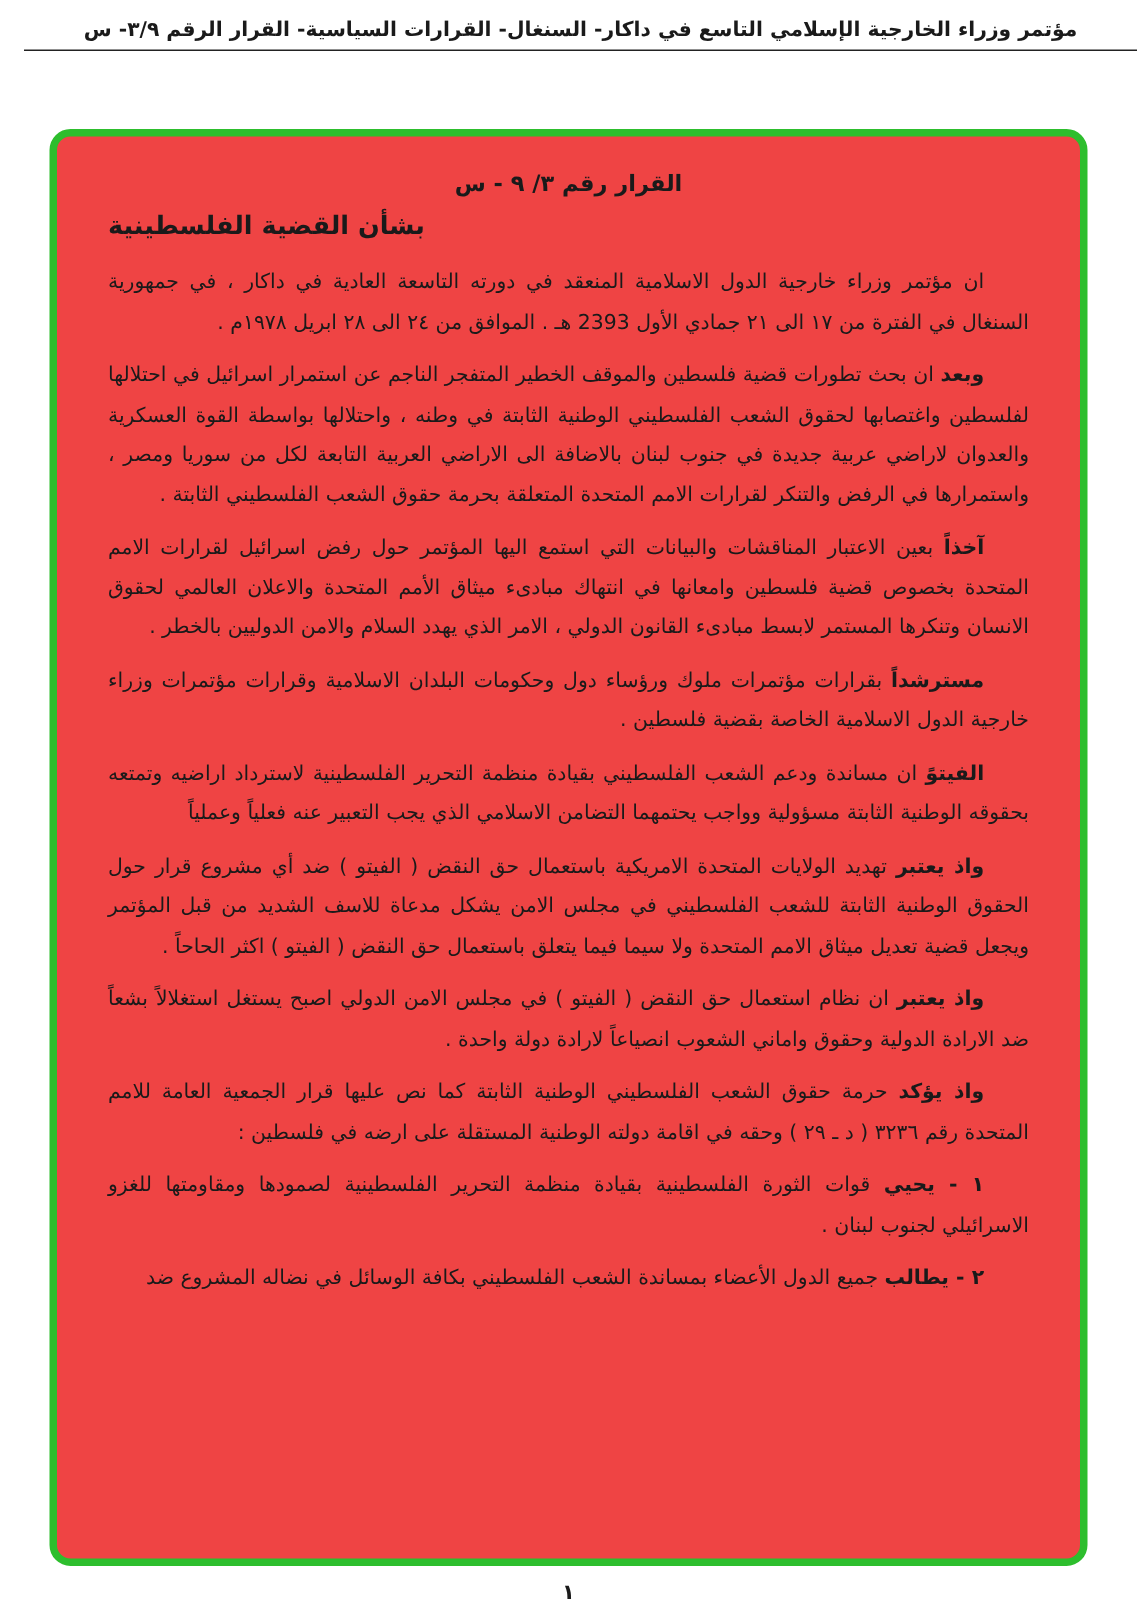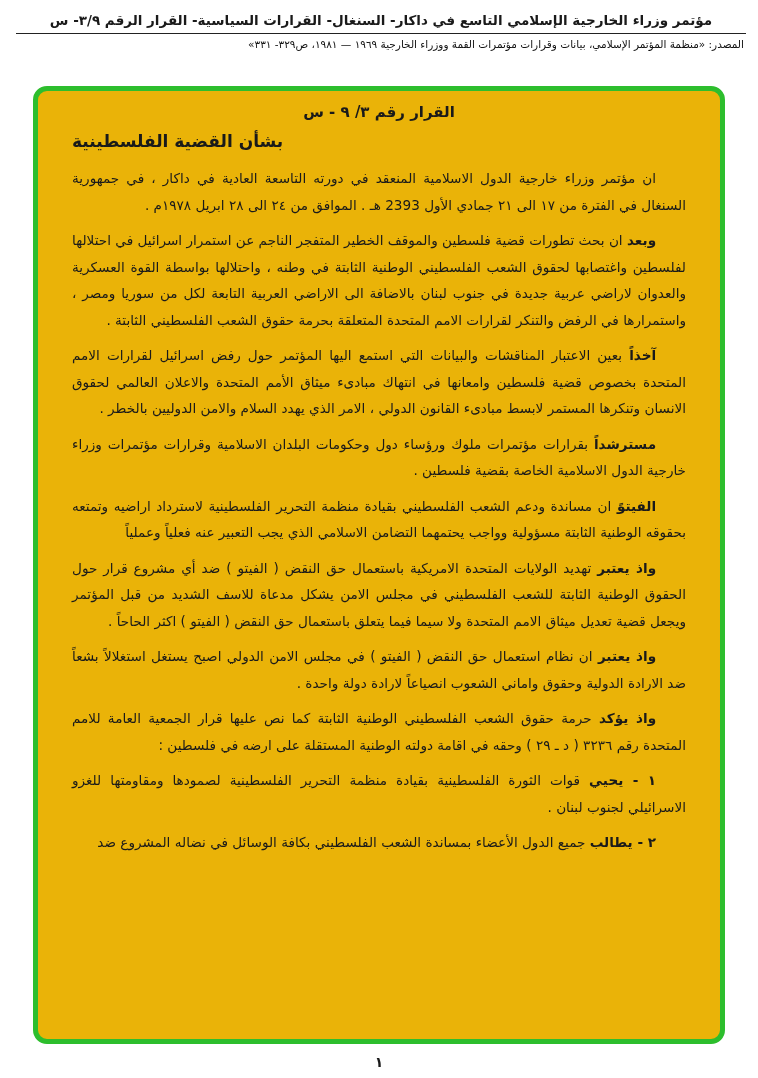--- a/index.html
+++ b/index.html
@@ -13,21 +13,21 @@
     color: #1a1a1a;
   }
   .page {
     width: 758px;
     height: 1078px;
     box-sizing: border-box;
     position: relative;
     direction: rtl;
   }
   .header {
-    padding: 12px 12px 0 16px;
+    padding: 12px 0 0 16px;
   }
   .header-title {
     font-weight: bold;
     font-size: 13.5px;
     text-align: center;
     letter-spacing: 0.2px;
     padding-bottom: 5px;
     border-bottom: 1px solid #222;
   }
   .header-source {
@@ -38,23 +38,23 @@
   }
   .frame {
     position: absolute;
     top: 86px;
     left: 33px;
     right: 33px;
     height: 958px;
     box-sizing: border-box;
     border: 5px solid #2dbe2d;
     border-radius: 14px;
-    padding: 12px 34px 10px 34px;
+    padding: 22px 34px 10px 34px;
     overflow: hidden;
-    background: #eab308;
+    background: #ef4444;
   }
   .doc-title {
     text-align: center;
     font-weight: bold;
     font-size: 15px;
     margin: 0 0 10px 0;
   }
   .doc-subtitle {
     text-align: left;
     font-weight: bold;
@@ -84,21 +84,20 @@
     font-weight: bold;
   }
 </style>
 </head>
 <body>
 
 <div class="page">
 
   <div class="header">
     <div class="header-title">مؤتمر وزراء الخارجية الإسلامي التاسع في داكار- السنغال- القرارات السياسية- القرار الرقم ٣/٩- س</div>
-    <div class="header-source">المصدر: «منظمة المؤتمر الإسلامي، بيانات وقرارات مؤتمرات القمة ووزراء الخارجية ١٩٦٩ — ١٩٨١، ص٣٢٩- ٣٣١»</div>
   </div>
 
   <div class="frame">
 
     <div class="doc-title">القرار رقم ٣/ ٩ - س</div>
 
     <div class="doc-subtitle">بشأن القضية الفلسطينية</div>
 
     <div class="body-text">
 

